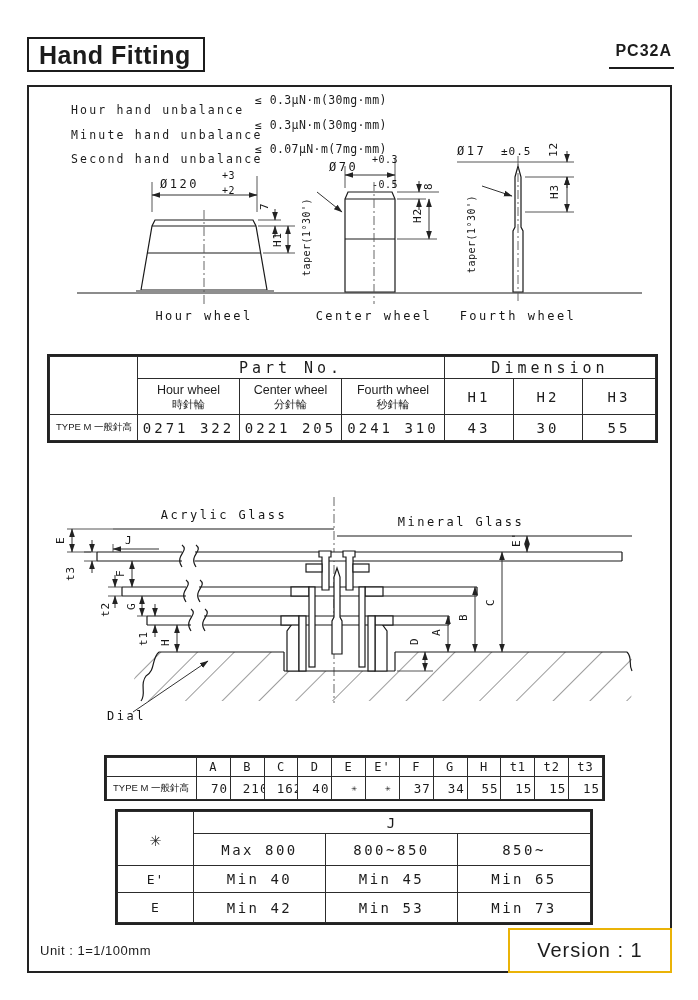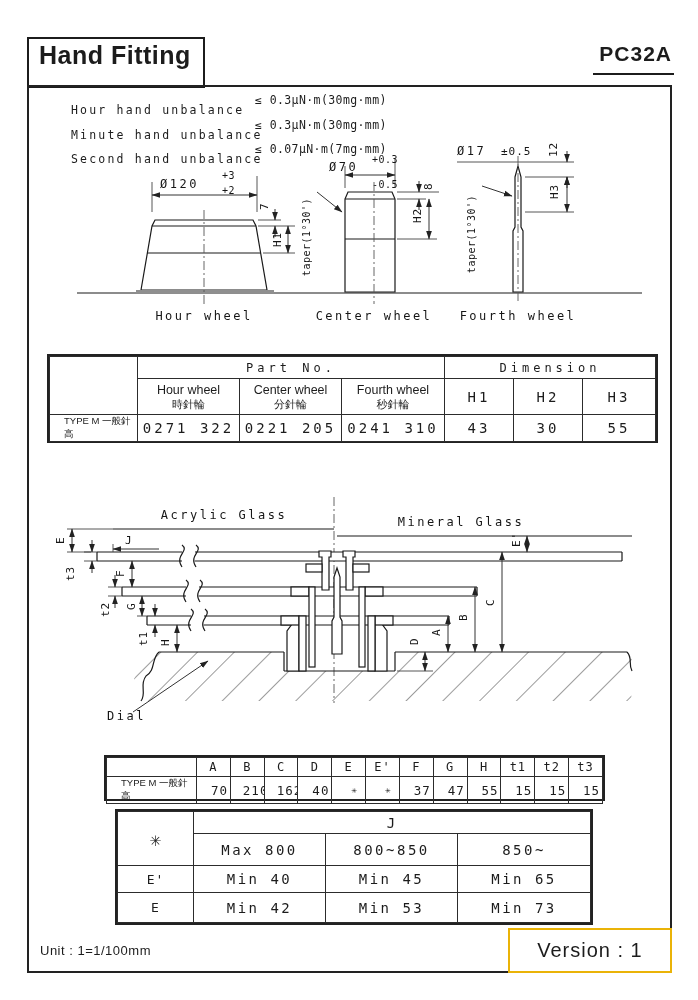--- a/index.html
+++ b/index.html
@@ -2,23 +2,23 @@
 <html><head>
 <meta charset="utf-8">
 <style>
   html,body{margin:0;padding:0;background:#fff;}
   #page{position:relative;width:698px;height:1000px;background:#fff;color:#1c1c1c;
         font-family:"Liberation Sans",sans-serif;overflow:hidden;}
   .abs{position:absolute;}
   .tk{font-family:"DejaVu Sans Mono",monospace;}
 
   
-  #title-box{left:27px;top:37px;border:2px solid #1c1c1c;padding:2px 12px 16px 10px;
+  #title-box{left:27px;top:37px;border:2px solid #1c1c1c;padding:2px 12px 0 10px;
              font-size:25px;font-weight:bold;letter-spacing:.5px;}
-  #model{right:24px;top:42px;font-size:21px;font-weight:bold;border-bottom:2px solid #1c1c1c;
+  #model{right:24px;top:42px;font-size:16px;font-weight:bold;border-bottom:2px solid #1c1c1c;
          padding:0 2px 7px 6px;letter-spacing:1px;}
 
   
   #frame{left:27px;top:85px;width:641px;height:884px;border:2px solid #222;}
 
   
   #specs{left:42px;top:6px;font-size:11.5px;}
   .spec-line{display:flex;line-height:14.5px;white-space:pre;}
   .spec-label{width:184px;letter-spacing:2.2px;margin-top:10px;}
   .spec-value{letter-spacing:.4px;}
@@ -34,24 +34,24 @@
   .dim{stroke:#333;stroke-width:1;fill:none;}
   .thin{stroke:#444;stroke-width:.9;fill:none;}
   .cl{stroke:#555;stroke-width:.9;fill:none;stroke-dasharray:9 3 2 3;}
   .wht{fill:#fff;stroke:none;}
 
   
   .tblwrap{border:2px solid #222;}
   table{border-collapse:collapse;width:100%;height:100%;table-layout:fixed;}
   td{border:1px solid #2c2c2c;text-align:center;vertical-align:middle;padding:0;overflow:hidden;}
   #part-table{left:18px;top:267px;width:607px;height:85px;}
-  .pt-head{font-size:12px;letter-spacing:4px;}
+  .pt-head{font-size:15px;letter-spacing:4px;}
   .pt-sub-en{font-size:12.5px;line-height:15px;}
   .pt-sub-jp{font-size:11px;line-height:13px;}
-  .pt-rowlabel{font-size:9.5px;text-align:left;padding-left:14px;letter-spacing:0;}
+  .pt-rowlabel{font-size:9.5px;text-align:left;padding-left:6px;letter-spacing:0;}
   .pt-val{font-size:14px;letter-spacing:3px;}
 
   #dim-table{left:75px;top:668px;width:497px;height:42px;}
   .dt-head{font-size:12px;letter-spacing:1px;}
   .dt-val{font-size:12.5px;letter-spacing:1px;padding-left:12px;}
   .dt-star{font-size:9px;}
 
   #j-table{left:86px;top:722px;width:474px;height:112px;}
   .jt-corner{font-size:19px;}
   .jt-head{font-size:14px;letter-spacing:2px;}
@@ -346,21 +346,21 @@
         </tr>
         <tr style="height:23px">
           <td class="pt-rowlabel" style="font-family:'Liberation Sans',sans-serif">TYPE M 一般針高</td>
           <td class="dt-val">70</td>
           <td class="dt-val">210</td>
           <td class="dt-val">162</td>
           <td class="dt-val">40</td>
           <td class="dt-val dt-star">✳</td>
           <td class="dt-val dt-star">✳</td>
           <td class="dt-val">37</td>
-          <td class="dt-val">47</td>
+          <td class="dt-val">34</td>
           <td class="dt-val">55</td>
           <td class="dt-val">15</td>
           <td class="dt-val">15</td>
           <td class="dt-val">15</td>
         </tr>
       </tbody>
         </table>
     </div>
 
     <div id="j-table" class="abs tblwrap">

